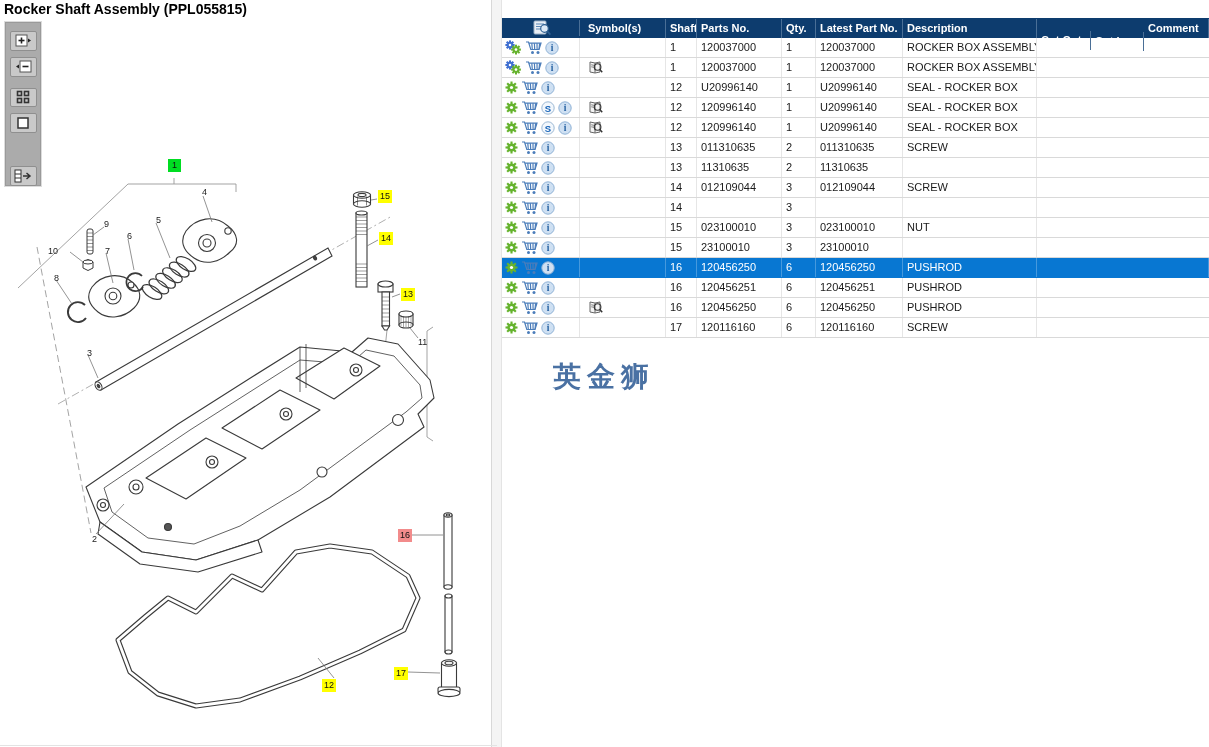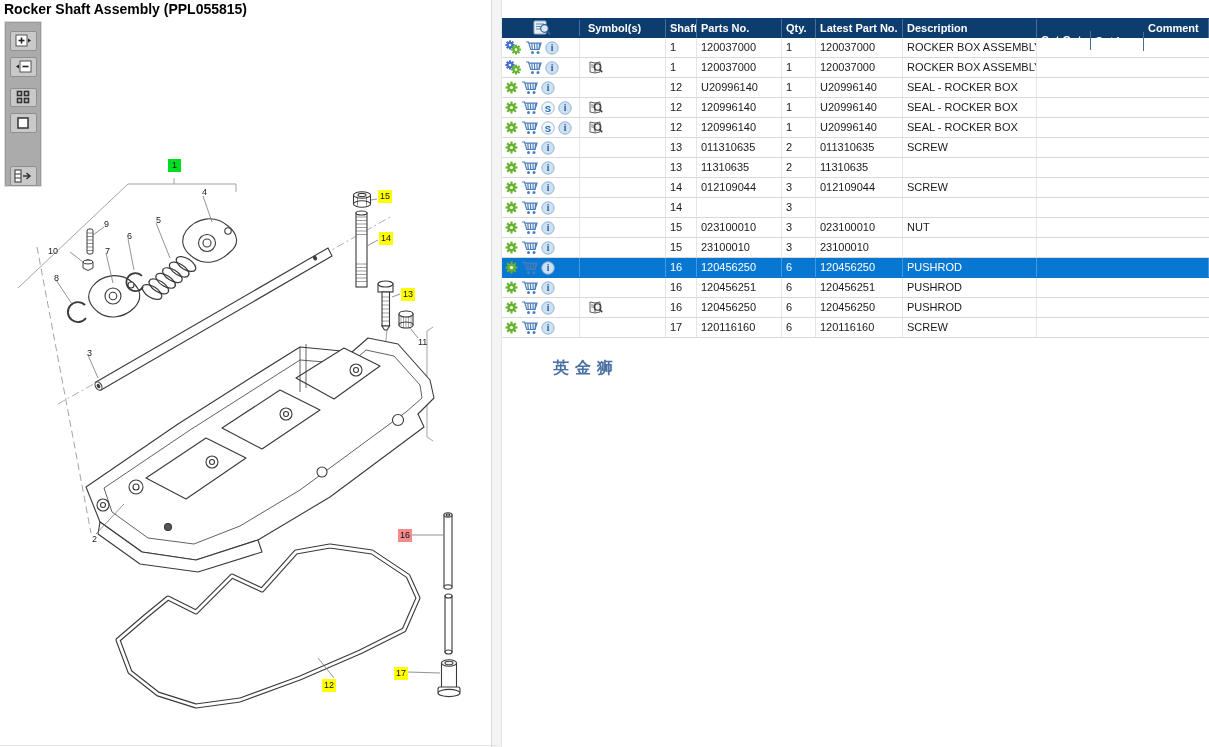--- a/index.html
+++ b/index.html
@@ -42,21 +42,21 @@
   .c2{width:31px;}
   .c3{width:85px;}
   .c4{width:34px;}
   .c5{width:87px;}
   .c6{width:134px;}
   .c7{width:54px;margin-top:24px;}
   .c8{width:53px;margin-top:26px;}
   .c9{width:65px;border-right:none;}
   .icon{display:inline-flex;align-items:center;}
   
-  .watermark{position:absolute;left:553px;top:358px;font-size:16px;font-weight:bold;
+  .watermark{position:absolute;left:553px;top:358px;font-size:28px;font-weight:bold;
       letter-spacing:6px;color:var(--watermark,#4a71a3);}
   .bottom-line{position:absolute;left:0;top:745px;width:497px;height:1px;background:#e3e3e3;}
 </style>
 </head>
 <body>
 
 <div class="app">
 
   <div class="page-title">Rocker Shaft Assembly (PPL055815)</div>
 

